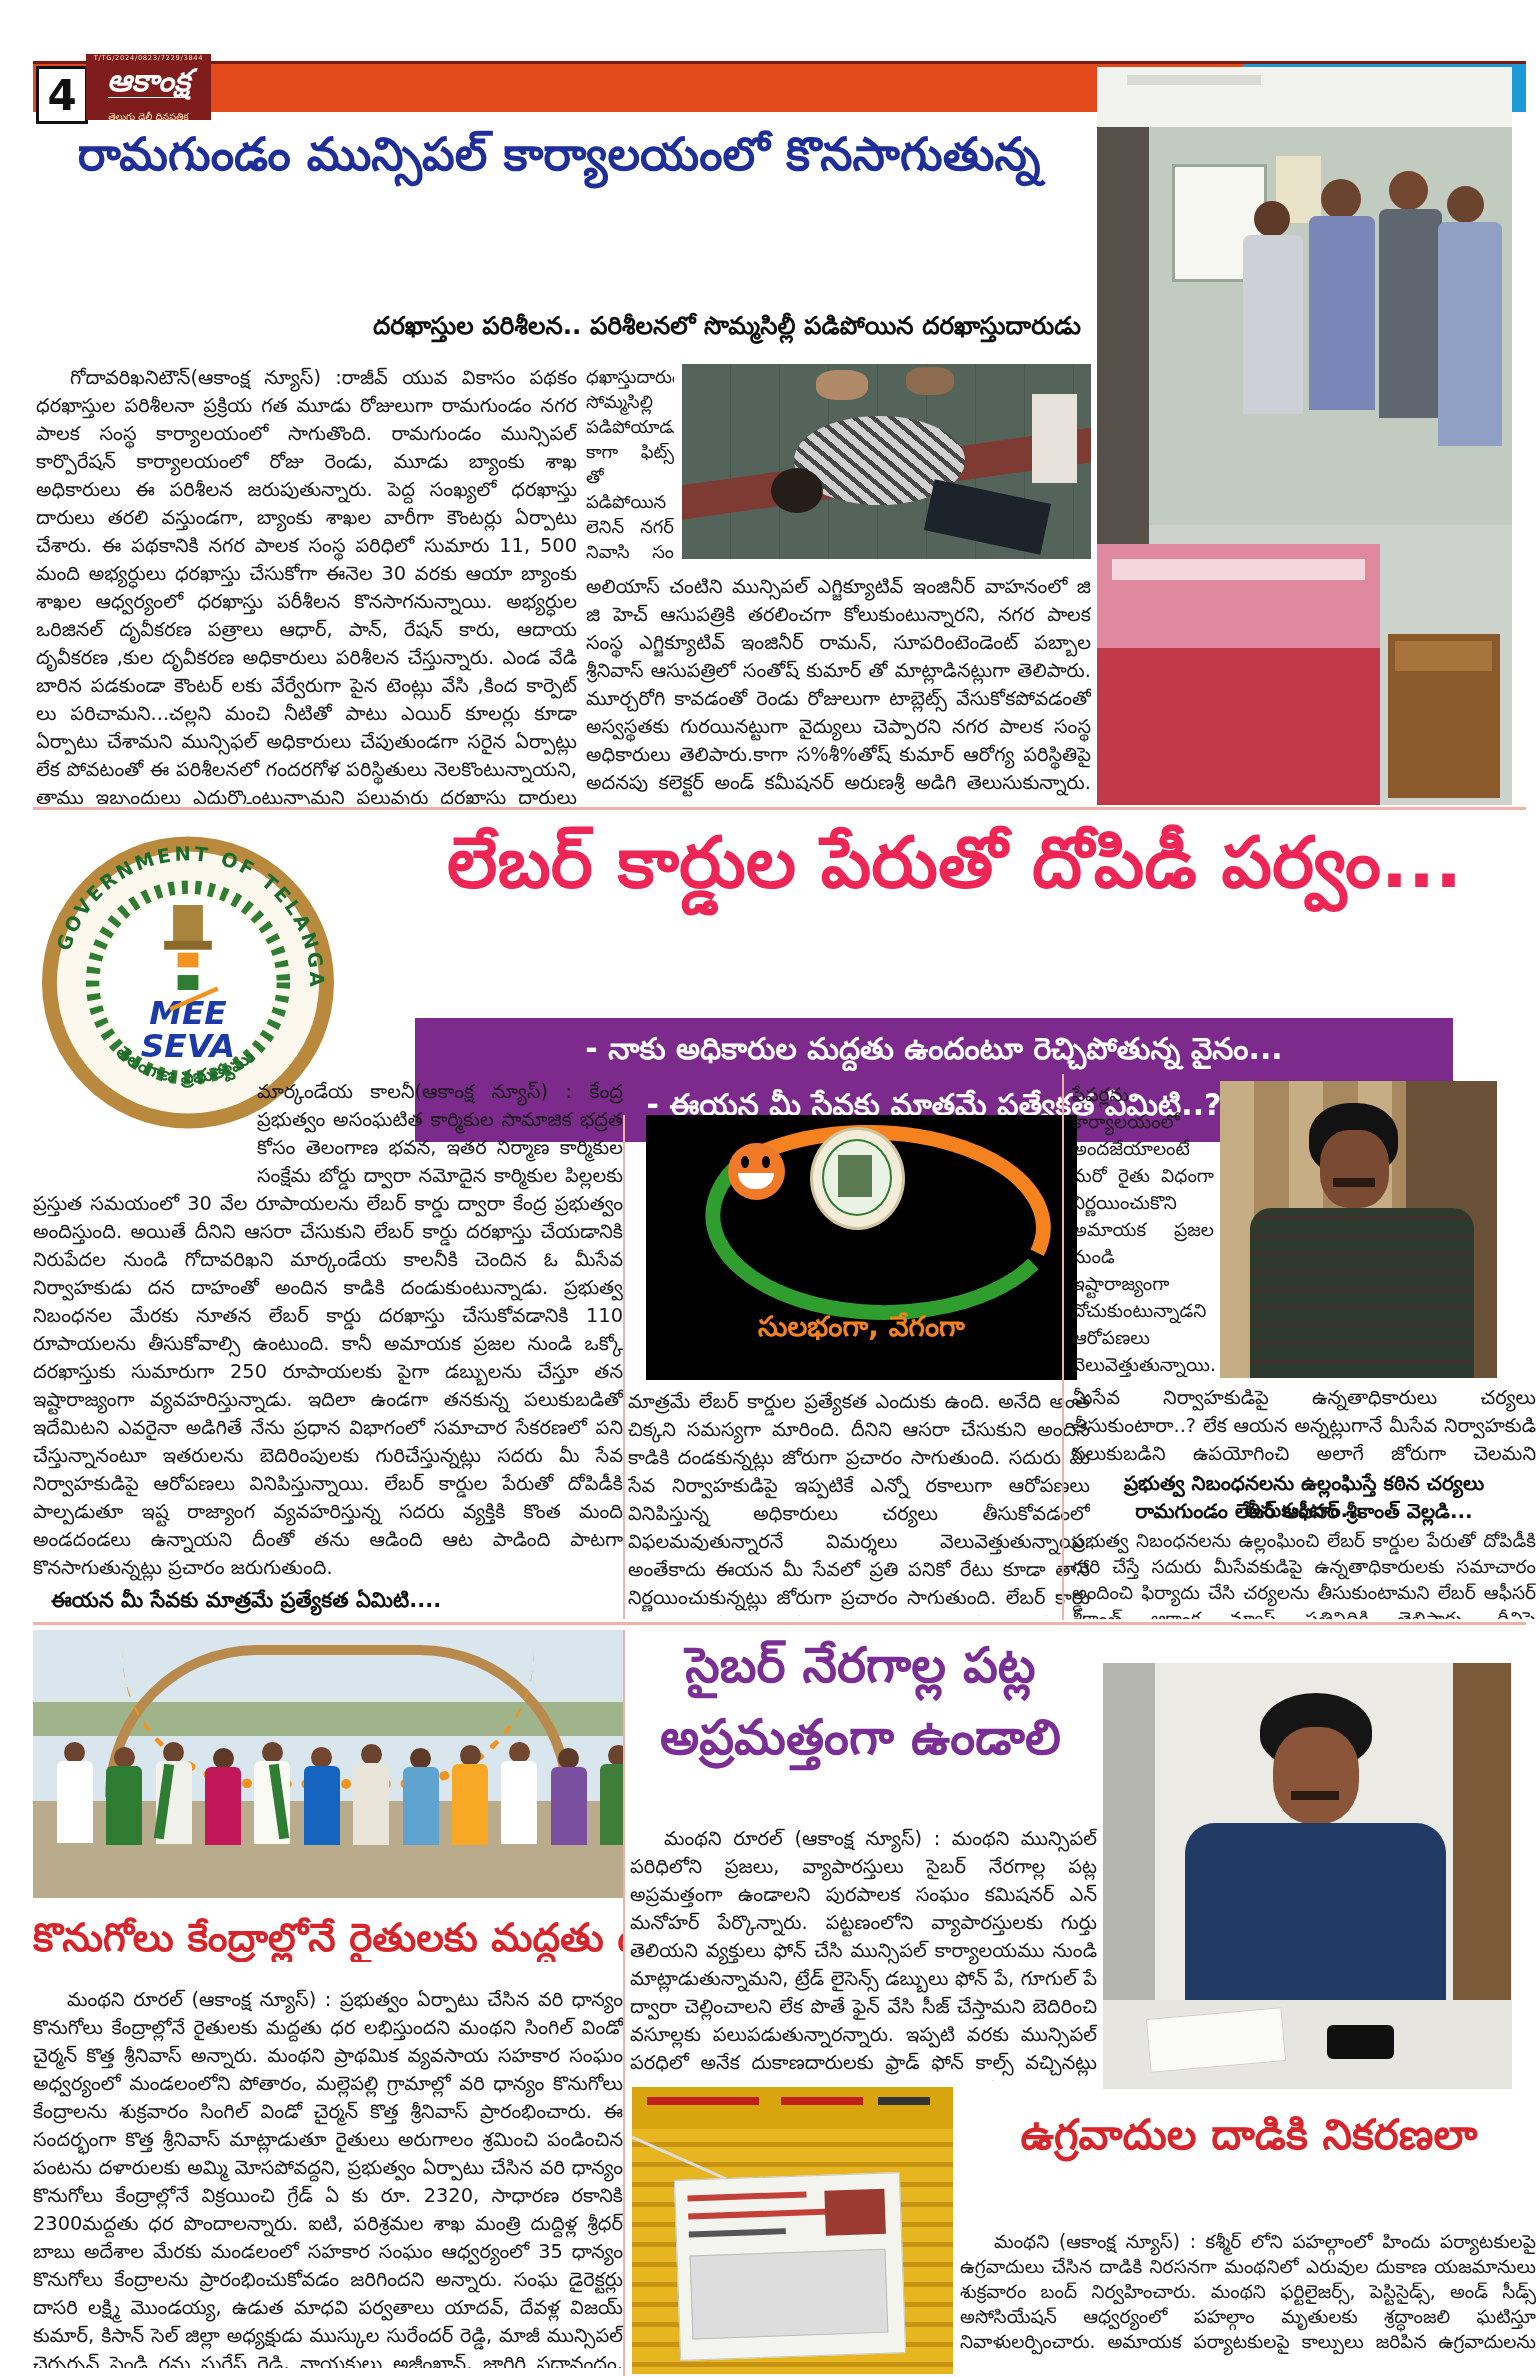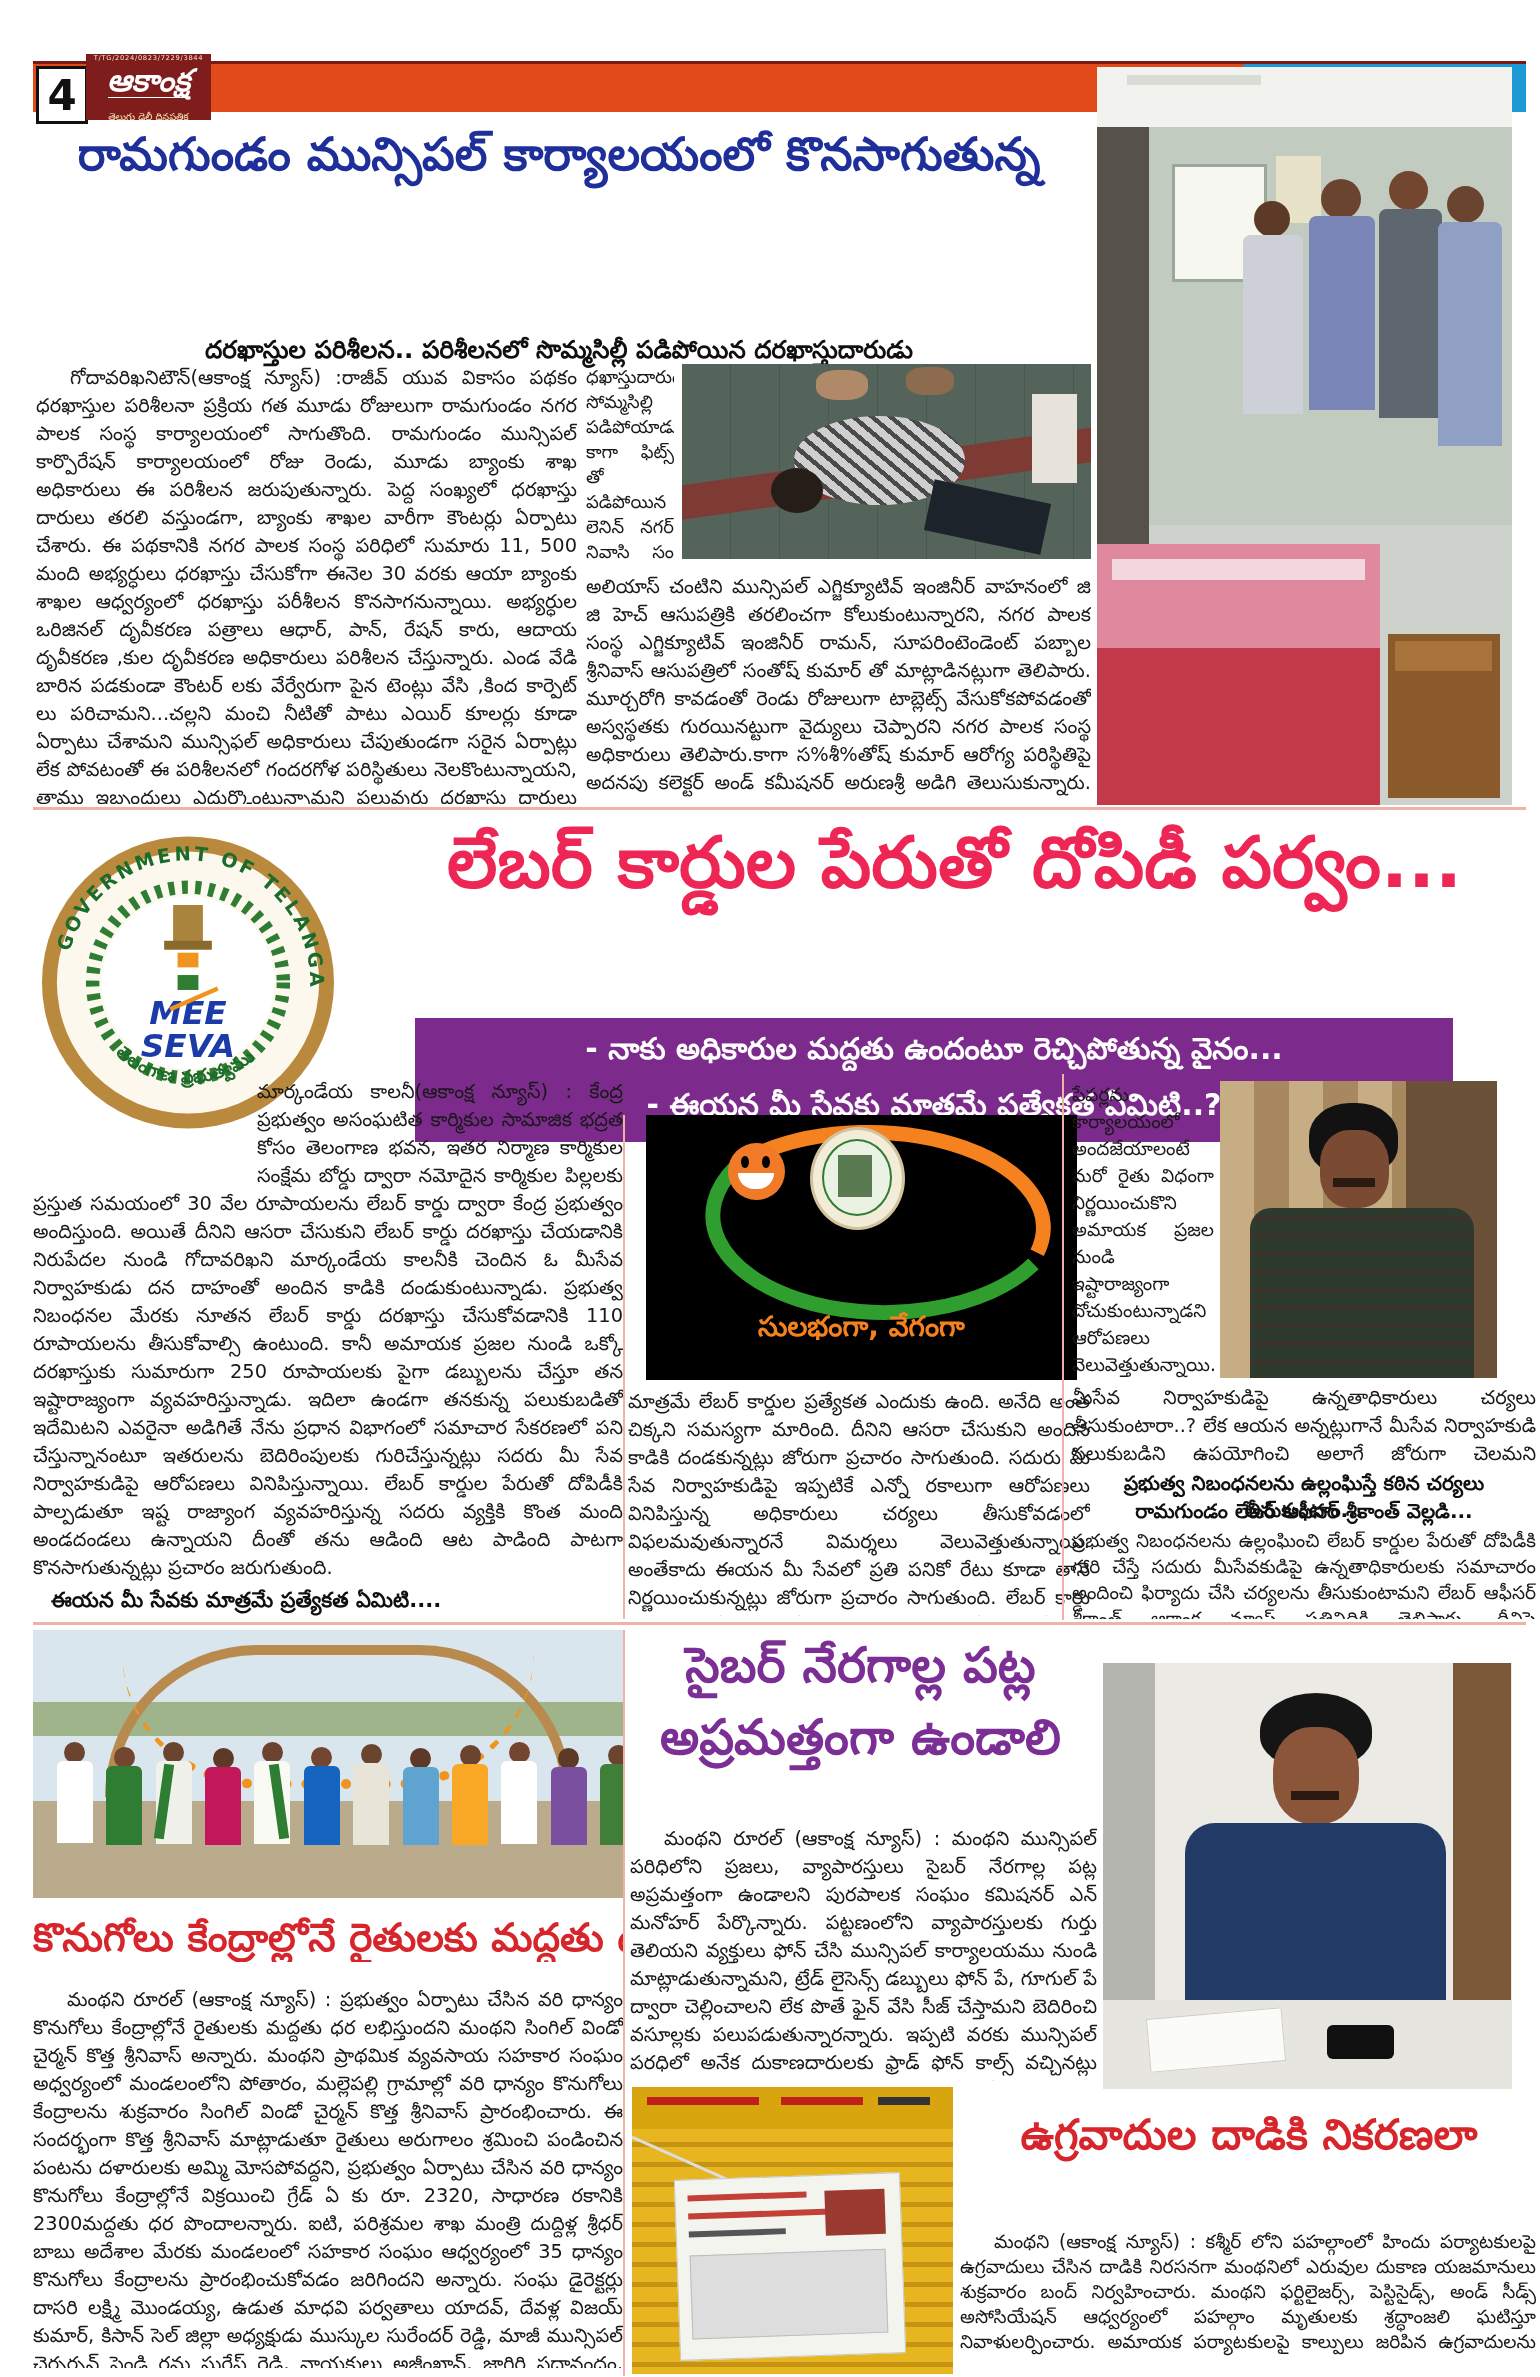--- a/index.html
+++ b/index.html
@@ -16,21 +16,21 @@
   .logo .nm{font-size:31px;font-weight:bold;font-style:italic;line-height:34px;}
   .logo .tg{font-size:9.7px;border-top:1.5px solid #fff;display:inline-block;padding-top:13px;color:#fde8b0;}
   .dateband{background:#1d9ad6;color:#fff;font-size:28px;font-weight:bold;font-style:italic;
             display:flex;align-items:center;justify-content:center;
             clip-path:polygon(52px 0,100% 0,100% 100%,0 100%);}
   
   .hl-navy{color:#1e2f99;font-weight:bold;text-align:center;}
   .hl-pink{color:#ee2656;font-weight:bold;text-align:center;}
   .hl-purple{color:#7b2f94;font-weight:bold;text-align:center;}
   .hl-red{color:#d6252b;font-weight:bold;text-align:center;white-space:nowrap;overflow:hidden;}
-  .sub-black{color:#101010;font-weight:bold;text-align:center;margin-top:24px;}
+  .sub-black{color:#101010;font-weight:bold;text-align:right;}
   .bodytxt{color:#181818;font-size:19.4px;line-height:28px;text-align:justify;overflow:hidden;}
   .bodytxt .ind{display:inline-block;width:34px;}
   .boldline{color:#101010;font-weight:bold;text-align:center;font-size:20px;line-height:27px;}
   .strapbox{background:#7c2a8c;color:#fff;text-align:center;display:flex;flex-direction:column;justify-content:center;gap:13.4px;}
   .strapbox div{font-size:30px;font-weight:bold;}
   .pinkline{background:#f0b2a6;}
   .floatspacer{float:left;width:224px;height:88px;}
   
   .ph{overflow:hidden;position:absolute;}
   .ph *{position:absolute;}

